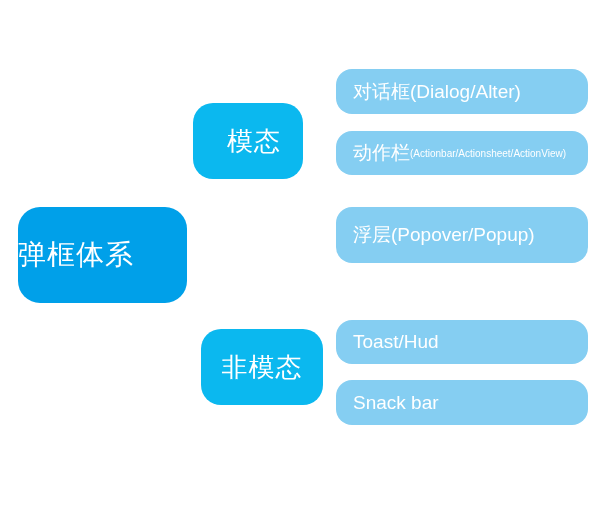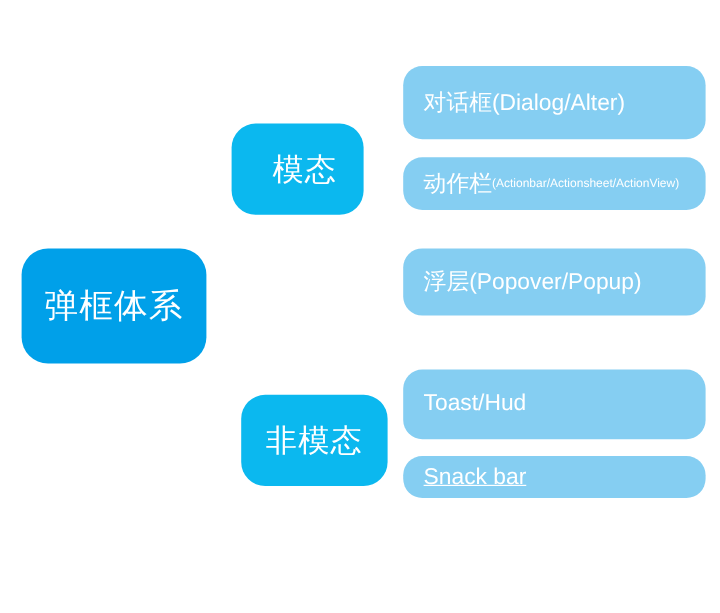--- a/index.html
+++ b/index.html
@@ -19,25 +19,24 @@
     position: absolute;
     display: flex;
     align-items: center;
     color: #ffffff;
     box-sizing: border-box;
     white-space: nowrap;
   }
   .root {
     left: 18px;
     top: 207px;
-    width: 154px;
+    width: 169px;
     height: 96px;
     background: #00A0E9;
     border-radius: 22px;
-    justify-content: center;
     font-size: 28px;
     letter-spacing: 1px;
   }
   .branch {
     background: #0BB8EF;
     border-radius: 20px;
     justify-content: center;
     font-size: 26px;
     letter-spacing: 1px;
   }
@@ -55,25 +54,25 @@
     height: 76px;
   }
   .leaf {
     left: 336px;
     width: 252px;
     background: #85CEF2;
     border-radius: 16px;
     font-size: 19px;
     padding-left: 17px;
   }
-  .leaf-dialog    { top: 55px;  height: 61px; }
+  .leaf-dialog    { top: 69px;  height: 45px; }
   .leaf-actionbar { top: 131px; height: 44px; }
   .leaf-popover   { top: 180px; height: 56px; margin-top: 27px; }
-  .leaf-toast     { top: 308px; height: 58px; }
-  .leaf-snackbar  { top: 380px; height: 35px; text-decoration: underline; }
+  .leaf-toast     { top: 320px; height: 44px; }
+  .leaf-snackbar  { top: 380px; height: 45px; }
   .leaf-sub {
     font-size: 10px;
   }
 </style>
 </head>
 <body>
 
 <div class="canvas">
 
   <div class="node root">

